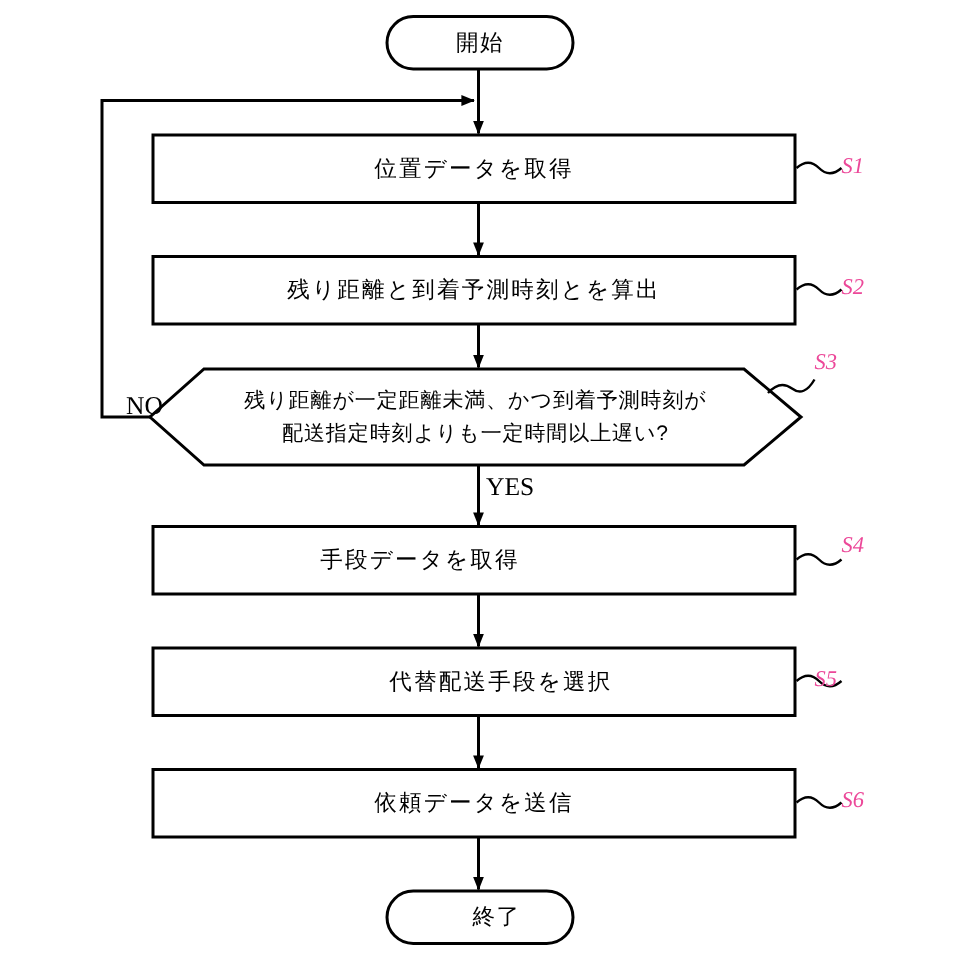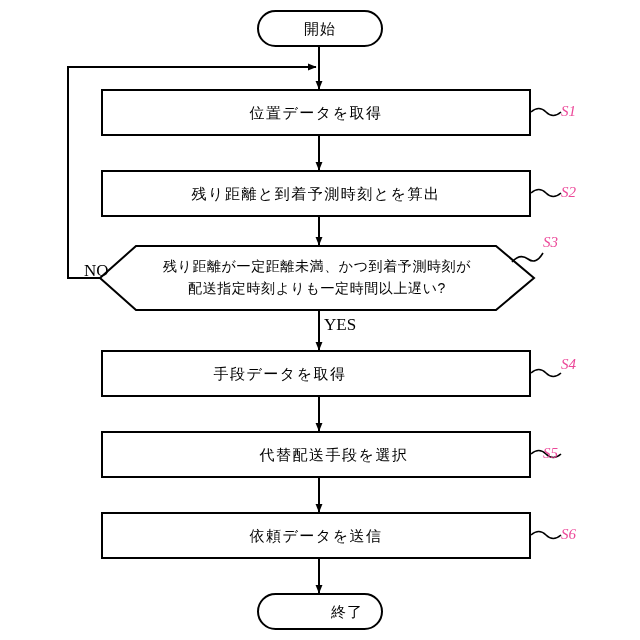--- a/index.html
+++ b/index.html
@@ -130,21 +130,21 @@
 
   <div class="node-text decision-label" style="left:110px; top:246px; width:414px; height:64px;">残り距離が一定距離未満、かつ到着予測時刻が
 配送指定時刻よりも一定時間以上遅い?</div>
 
   <div class="node-text process-label" style="left:102px; top:351px; width:356px; height:45px;">手段データを取得</div>
 
   <div class="node-text process-label" style="left:102px; top:432px; width:464px; height:45px;">代替配送手段を選択</div>
 
   <div class="node-text process-label" style="left:102px; top:513px; width:428px; height:45px;">依頼データを送信</div>
 
-  <div class="node-text terminator-label" style="left:258px; top:594px; width:146px; height:35px;padding-left:16px;">終了</div>
+  <div class="node-text terminator-label" style="left:258px; top:594px; width:146px; height:35px;">終了</div>
 
   <div class="step-tag" style="left:561px; top:103px;">S1</div>
   <div class="step-tag" style="left:561px; top:184px;">S2</div>
   <div class="step-tag" style="left:543px; top:234px;">S3</div>
   <div class="step-tag" style="left:561px; top:356px;">S4</div>
   <div class="step-tag" style="left:543px; top:445px;text-align:center;">S5</div>
   <div class="step-tag" style="left:561px; top:526px;">S6</div>
 
   <div class="branch-label" style="left:84px; top:261px;">NO</div>
   <div class="branch-label" style="left:324px; top:315px;">YES</div>

